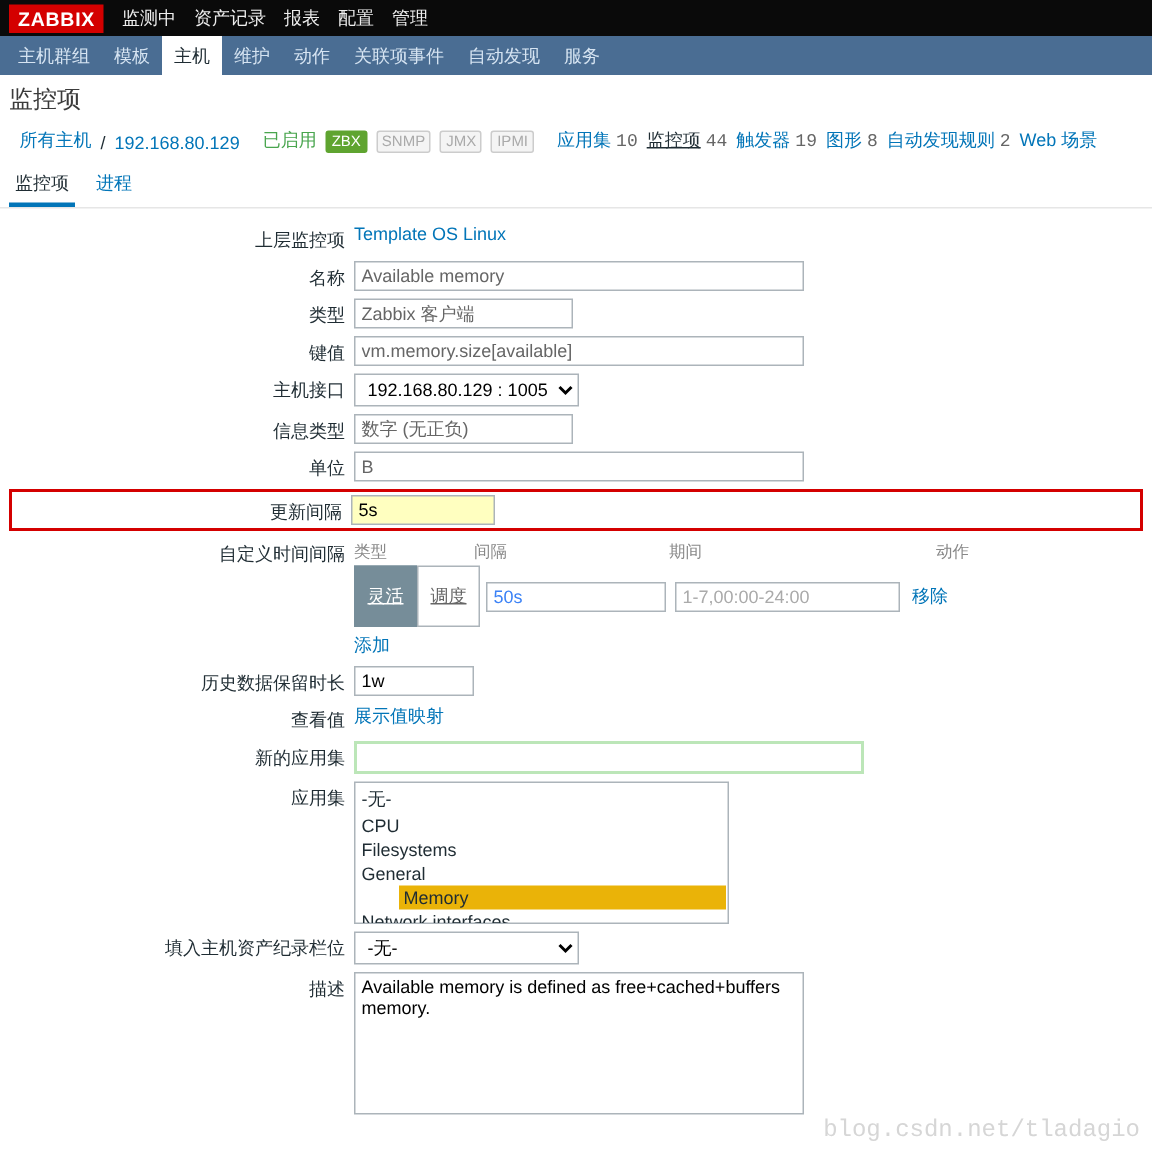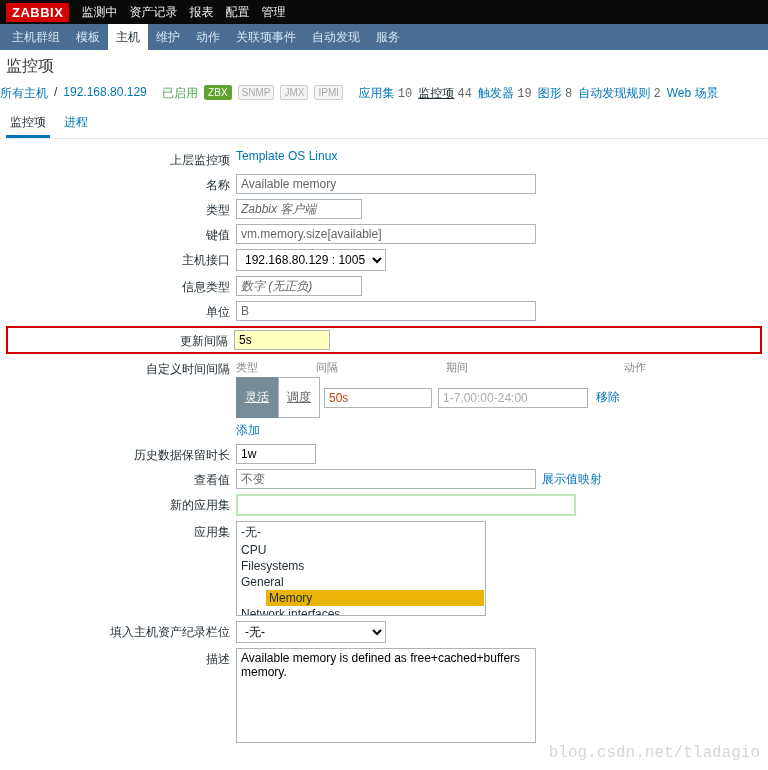--- a/index.html
+++ b/index.html
@@ -4,34 +4,34 @@
 <style>
 * { box-sizing: border-box; margin: 0; padding: 0; }
 body { font-family: Arial, "Microsoft YaHei", sans-serif; font-size: 12px; color: #1f2c33; background: #fff; width: 768px; }
 .topbar { background: #0a0a0a; color: #f2f2f2; display: flex; align-items: center; height: 24px; padding: 0 6px; gap: 12px; }
 .logo { background: #d40000; color: #fff; font-weight: bold; padding: 2px 6px; font-size: 13px; letter-spacing: 0.5px; }
 .topbar a { color: #eee; text-decoration: none; font-size: 12px; }
 .navbar { background: #4a6d93; display: flex; align-items: center; height: 26px; padding: 0 4px; }
 .navbar a { color: #d6e4f2; text-decoration: none; padding: 5px 8px; font-size: 12px; }
 .navbar a.active { background: #fff; color: #1f2c33; }
 .pagehead { padding: 6px 6px 2px; font-size: 16px; color: #3b3b3b; border-bottom: 0; }
-.breadcrumb { padding: 6px 0; display: flex; align-items: flex-start; gap: 6px; flex-wrap: wrap; }
+.breadcrumb { padding: 6px 13px; display: flex; align-items: flex-end; gap: 6px; flex-wrap: wrap; }
 .breadcrumb a { color: #0275b8; text-decoration: none; }
 .badge { border: 1px solid #ccc; border-radius: 2px; color: #aaa; font-size: 10px; padding: 1px 3px; background: #f4f4f4; }
 .badge.zbx { background: #5fa430; color: #fff; border-color: #5fa430; }
 .count { color: #666; font-family: Liberation Mono, monospace; }
 .tabs { display: flex; border-bottom: 1px solid #e6e6e6; padding: 0 6px; gap: 10px; }
 .tab { padding: 6px 4px 4px; color: #0275b8; cursor: pointer; border-bottom: 3px solid transparent; }
 .tab.active { color: #1f2c33; border-bottom-color: #0275b8; }
 .form { padding: 10px 6px 6px; }
 .row { display: flex; align-items: flex-start; margin-bottom: 5px; }
 .label { width: 230px; text-align: right; padding-right: 6px; padding-top: 3px; color: #1f2c33; }
 .field { flex: 1; display: flex; align-items: center; gap: 6px; }
 input[type=text], select, textarea { border: 1px solid #acb4ba; padding: 2px 4px; font-size: 12px; font-family: inherit; background: #fff; }
-.w300 { width: 300px; } .w130 { width: 126px; font-style: italic; } .w80 { width: 80px; } .w150 { width: 150px; }
+.w300 { width: 300px; } .w130 { width: 146px; } .w80 { width: 80px; } .w150 { width: 150px; }
 .highlight-box { border: 2px solid #d40000; padding: 2px 2px 2px 0; display: flex; align-items: center; }
 .highlight-box .label { width: 226px; }
 .highlight-box input { background: #ffffc0; border: 1px solid #acb4ba; }
 .subtable { }
 .subhead { display: flex; color: #888; font-size: 11px; padding: 2px 0; }
 .subhead .c1 { width: 80px; } .subhead .c2 { width: 130px; } .subhead .c3 { width: 160px; } .subhead .c4 { width: 40px; }
 .subrow { display: flex; align-items: center; gap: 0; }
 .toggle { display: inline-flex; }
 .toggle span { border: 1px solid #acb4ba; padding: 11px 8px; font-size: 12px; text-decoration: underline; }
 .toggle .on { background: #768d99; color: #fff; border-color: #768d99; }
@@ -155,41 +155,40 @@
           <span class="c1">类型</span>
           <span class="c2">间隔</span>
           <span class="c3">期间</span>
           <span class="c4" style="text-align:right">动作</span>
         </div>
         <div class="subrow">
           <span class="toggle">
               <span class="on">灵活</span>
               <span class="off">调度</span>
             </span>
-          <input type="text" readonly="" style="width: 108px; margin-left: 4px; color: #c2410c;" value="50s">
+          <input type="text" readonly="" style="width: 120px; margin-left: 4px; color: #3b82f6;" value="50s">
           <input type="text" readonly="" style="width: 150px; margin-left: 6px; color: rgb(170, 170, 170);" value="1-7,00:00-24:00">
           <a class="link" style="margin-left:8px">移除</a>
         </div>
         <div style="margin-top:4px"><a class="link">添加</a></div>
       </div>
     </div>
   </div>
 
   <div class="row" style="">
       <div class="label">历史数据保留时长</div>
       <div class="field">
         <input type="text" class="w80" value="1w" style="">
       </div>
     </div>
 
 
   <div class="row">
       <div class="label">查看值</div>
       <div class="field">
-        <input type="text" class="w300" readonly="" value="不变" style=""> 
         <a class="link">展示值映射</a>
       </div>
     </div>
 
   <div class="row">
       <div class="label">新的应用集</div>
       <div class="field newapp">
         <input type="text" style="">
       </div>
     </div>

